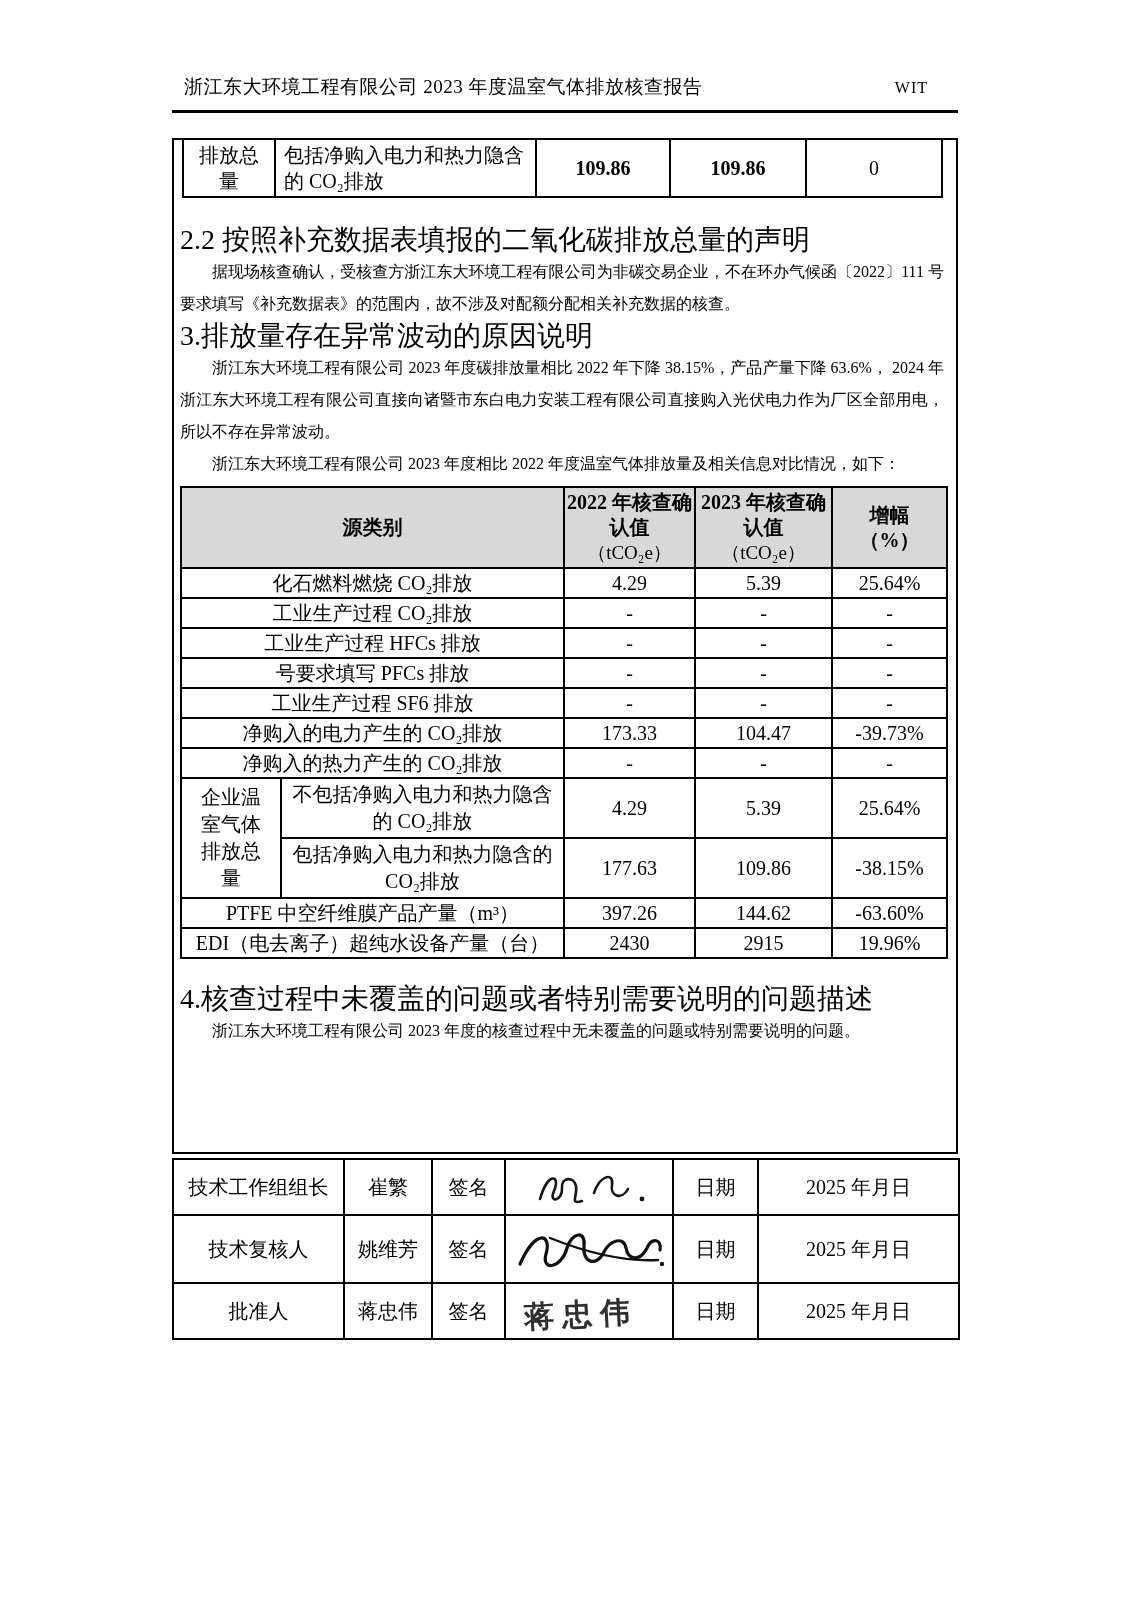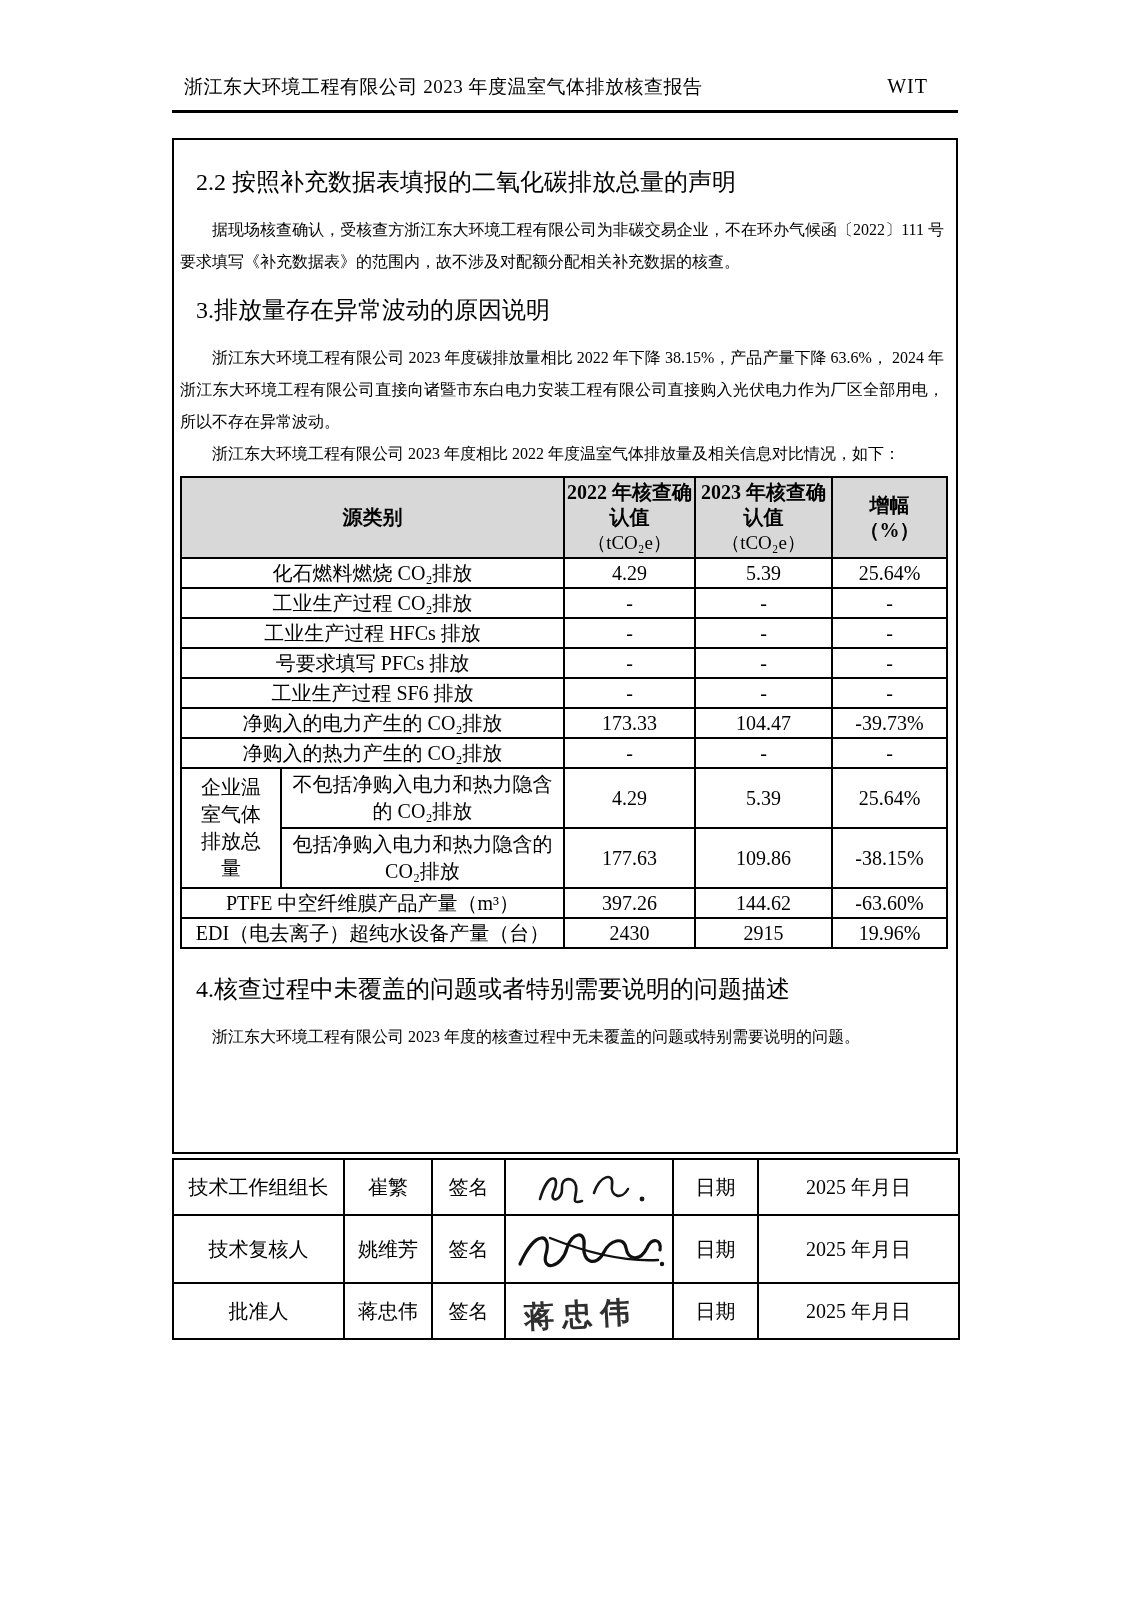--- a/index.html
+++ b/index.html
@@ -5,39 +5,39 @@
   html,body{margin:0;padding:0;background:#ffffff;}
   .page{
     position:relative;width:1131px;height:1600px;background:#ffffff;
     font-family:"Liberation Serif","DejaVu Serif",serif;color:#000;
     overflow:hidden;
   }
   
   .hdr{position:absolute;left:172px;top:74px;width:786px;display:flex;
        justify-content:space-between;align-items:baseline;font-size:19px;}
   .hdr .ttl{padding-left:12px;letter-spacing:.5px;text-align:center;}
-  .hdr .logo{padding-right:30px;font-size:20px;letter-spacing:1px;}
+  .hdr .logo{padding-right:30px;font-size:16px;letter-spacing:1px;}
   .rule{position:absolute;left:172px;top:110px;width:786px;height:3px;background:#000;}
 
   
   .frame{position:absolute;left:172px;top:138px;width:786px;height:1016px;
          border:2px solid #000;box-sizing:border-box;overflow:hidden;}
   .inner{padding:0 12px 0 6px;}
 
   table{border-collapse:collapse;}
   td,th{border:2px solid #000;font-weight:normal;box-sizing:border-box;}
 
   
   .mini{margin:-2px 0 0 8px;width:759px;table-layout:fixed;font-size:20px;}
   .mini td{height:58px;text-align:center;vertical-align:middle;line-height:26px;}
   .mini td.lbl{padding:0 10px;}
   .mini td.desc{text-align:left;padding:2px 8px;}
   .mini td.bold{font-weight:bold;}
 
-  .sect{font-size:24px;line-height:32px;margin:16px;font-weight:normal;}
+  .sect{font-size:28px;line-height:32px;margin:0;font-weight:normal;}
   .s1{margin-top:26px;}
   .s4{margin-top:24px;}
   p.body{font-size:16px;line-height:32px;margin:0;text-indent:2em;
          text-align:justify;}
 
   
   .ct{margin:6px 0 0 0;width:766px;table-layout:fixed;font-size:20px;}
   .ct th{background:#d8d8d8;font-weight:bold;line-height:25px;height:80px;
          vertical-align:middle;padding:2px;}
   .ct th .unit{font-weight:normal;font-size:19px;}
@@ -58,20 +58,38 @@
 <div class="page">
 
   <div class="hdr">
     <span class="ttl">浙江东大环境工程有限公司 2023 年度温室气体排放核查报告</span>
     <span class="logo">WIT</span>
   </div>
   <div class="rule"></div>
 
   <div class="frame">
 
+    <table class="mini">
+      <colgroup>
+          <col style="width:92px">
+          <col style="width:261px">
+          <col style="width:134px">
+          <col style="width:136px">
+          <col style="width:136px">
+        </colgroup>
+      <tbody>
+          <tr>
+        <td class="lbl">排放总量</td>
+        <td class="desc">包括净购入电力和热力隐含 的 CO₂排放</td>
+        <td class="bold">109.86</td>
+        <td class="bold">109.86</td>
+        <td>0</td>
+      </tr>
+    </tbody>
+      </table>
 
     <div class="inner">
       <p class="sect s1">2.2 按照补充数据表填报的二氧化碳排放总量的声明</p>
       <p class="body">据现场核查确认，受核查方浙江东大环境工程有限公司为非碳交易企业，不在环办气候函〔2022〕111 号要求填写《补充数据表》的范围内，故不涉及对配额分配相关补充数据的核查。</p>
 
       <p class="sect">3.排放量存在异常波动的原因说明</p>
       <p class="body">浙江东大环境工程有限公司 2023 年度碳排放量相比 2022 年下降 38.15%，产品产量下降 63.6%， 2024 年浙江东大环境工程有限公司直接向诸暨市东白电力安装工程有限公司直接购入光伏电力作为厂区全部用电，所以不存在异常波动。</p>
       <p class="body">浙江东大环境工程有限公司 2023 年度相比 2022 年度温室气体排放量及相关信息对比情况，如下：</p>
 
       <table class="ct">

